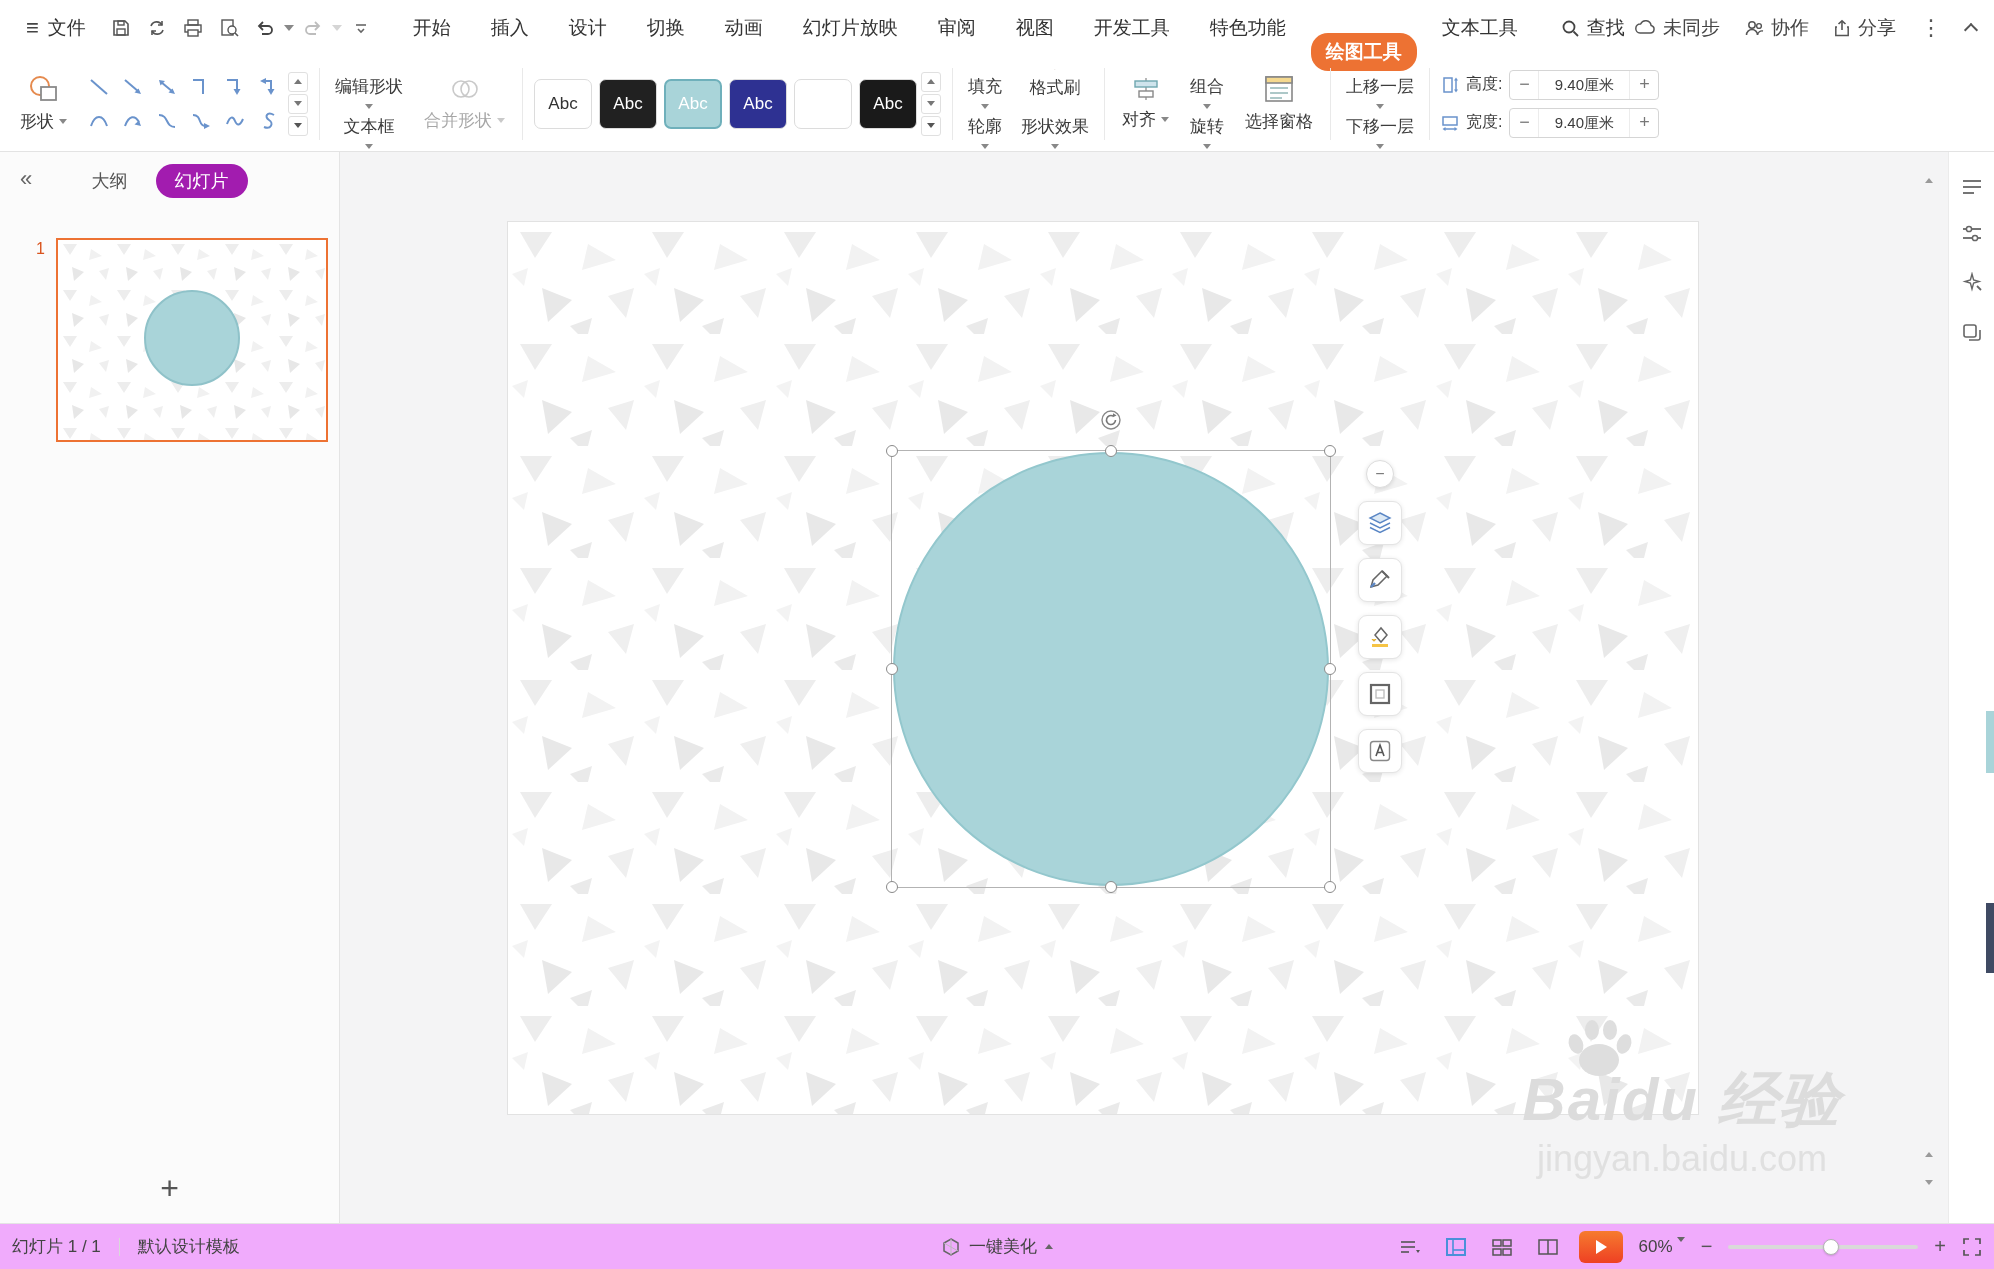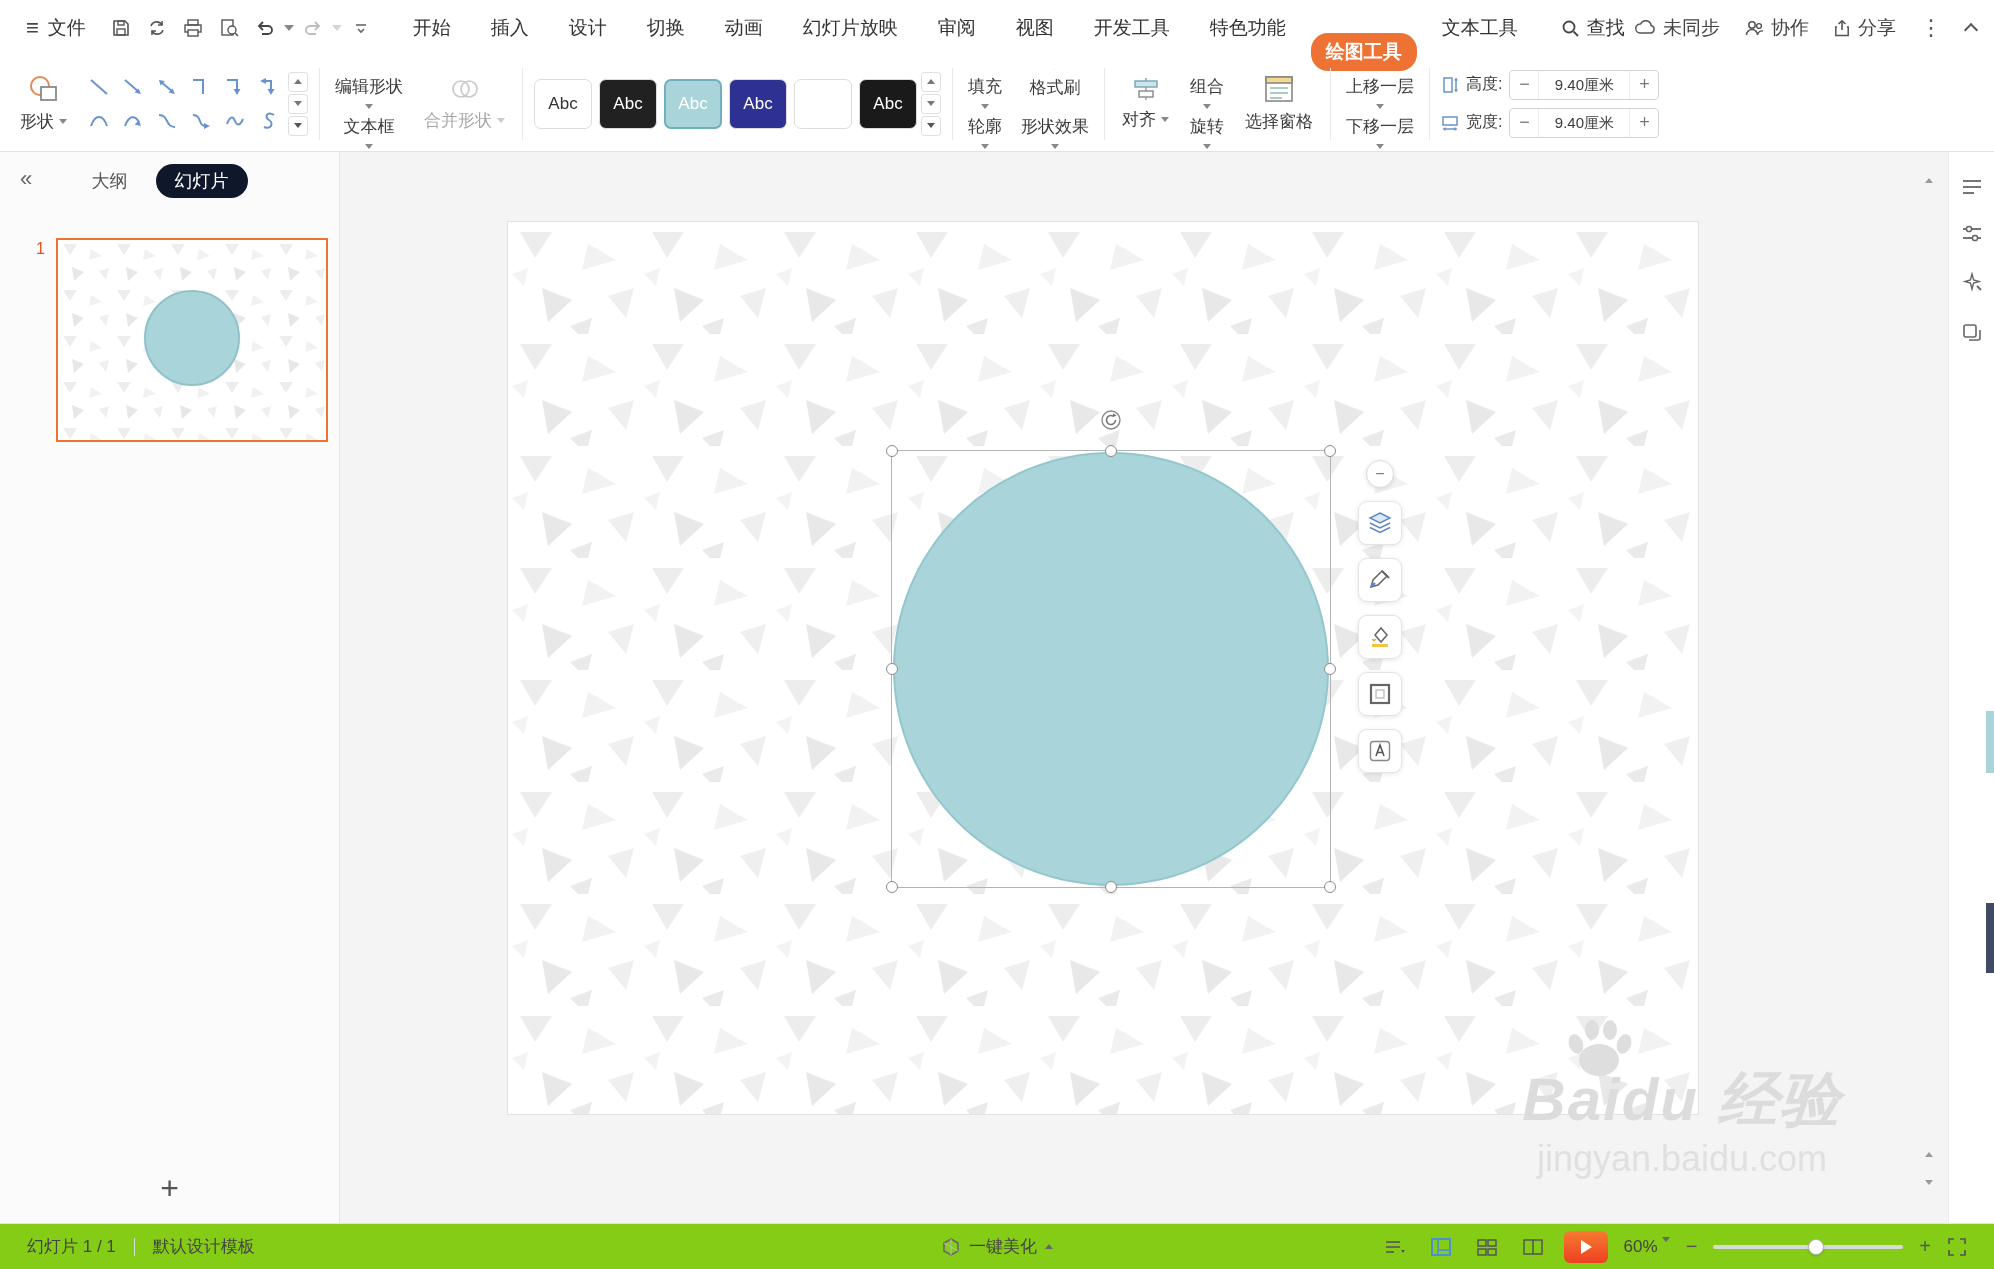--- a/index.html
+++ b/index.html
@@ -49,21 +49,21 @@
   .stepper .sval { width:92px; text-align:center; font-size:15px; border-left:1px solid #ececec; border-right:1px solid #ececec; line-height:28px; }
   .grayed { opacity:.45; }
 
   
   .body-row { flex:1; display:flex; min-height:0; }
 
   
   .left-panel { width:340px; flex:0 0 340px; background:#fbfbfb; border-right:1px solid #e4e4e4; display:flex; flex-direction:column; position:relative; }
   .panel-tabs { height:58px; flex:0 0 58px; display:flex; align-items:center; justify-content:center; gap:28px; font-size:18px; color:#555; position:relative; }
   .collapse-btn { position:absolute; left:20px; top:14px; font-size:22px; color:#666; }
-  .slides-pill { background:#0f172a; color:#fff; padding:5px 19px; border-radius:17px; }
+  .slides-pill { background:#a21caf; color:#fff; padding:5px 19px; border-radius:17px; }
   .thumb-wrap { flex:1; position:relative; padding-top:22px; }
   .thumb-num { position:absolute; left:36px; top:30px; color:#d9541e; font-size:16px; }
   .thumb { position:absolute; left:56px; top:28px; width:272px; height:204px; background:#fff; border:2px solid #ed7233; }
   .add-area { height:70px; flex:0 0 70px; display:flex; align-items:center; justify-content:center; }
   .add-btn { font-size:32px; color:#555; width:48px; height:48px; display:flex; align-items:center; justify-content:center; border-radius:6px; }
 
   
   .main-col { flex:1; display:flex; flex-direction:column; min-width:0; }
   .canvas-row { flex:1; display:flex; min-height:0; }
   .canvas-area { flex:1; position:relative; background:#f4f4f5; overflow:hidden; }
@@ -88,21 +88,21 @@
   .v-scroll { position:absolute; right:10px; top:6px; bottom:8px; width:16px; }
   .vs-top { position:absolute; top:20px; left:3px; }
   .vs-b1 { position:absolute; bottom:58px; left:3px; }
   .vs-b2 { position:absolute; bottom:30px; left:3px; }
 
   
   .notes-bar { height:44px; flex:0 0 44px; background:#fff; border-top:1px solid #e6e6e6; display:flex; align-items:center; gap:10px; padding:0 16px; color:#555; font-size:18px; }
   .notes-grid-btn { margin-left:auto; }
 
   
-  .statusbar { height:46px; flex:0 0 46px; background:#84cc16; border-top:1px solid #e4e4e4; display:flex; align-items:center; padding:0 27px; font-size:17px; color:#444; position:relative; }
+  .statusbar { height:46px; flex:0 0 46px; background:#f0abfc; border-top:1px solid #e4e4e4; display:flex; align-items:center; padding:0 12px; font-size:17px; color:#444; position:relative; }
   .sb-left { display:flex; align-items:center; gap:18px; }
   .sb-sep { width:1px; height:18px; background:#d9d9d9; }
   .sb-center { position:absolute; left:50%; transform:translateX(-50%); display:flex; align-items:center; gap:8px; }
   .sb-right { margin-left:auto; display:flex; align-items:center; gap:16px; }
   .view-btn { width:30px; height:28px; display:flex; align-items:center; justify-content:center; border-radius:4px; }
   .play-btn { width:44px; height:32px; border-radius:6px; background:linear-gradient(180deg,#f67b2f,#ee4023); display:flex; align-items:center; justify-content:center; }
   .play-tri { width:0; height:0; border-top:7px solid transparent; border-bottom:7px solid transparent; border-left:11px solid #fff; margin-left:2px; }
   .zoom-val { display:flex; align-items:flex-start; gap:4px; }
   .slider { position:relative; width:190px; height:16px; display:flex; align-items:center; }
   .slider .track { width:100%; height:4px; background:#d9d9d9; border-radius:2px; }

